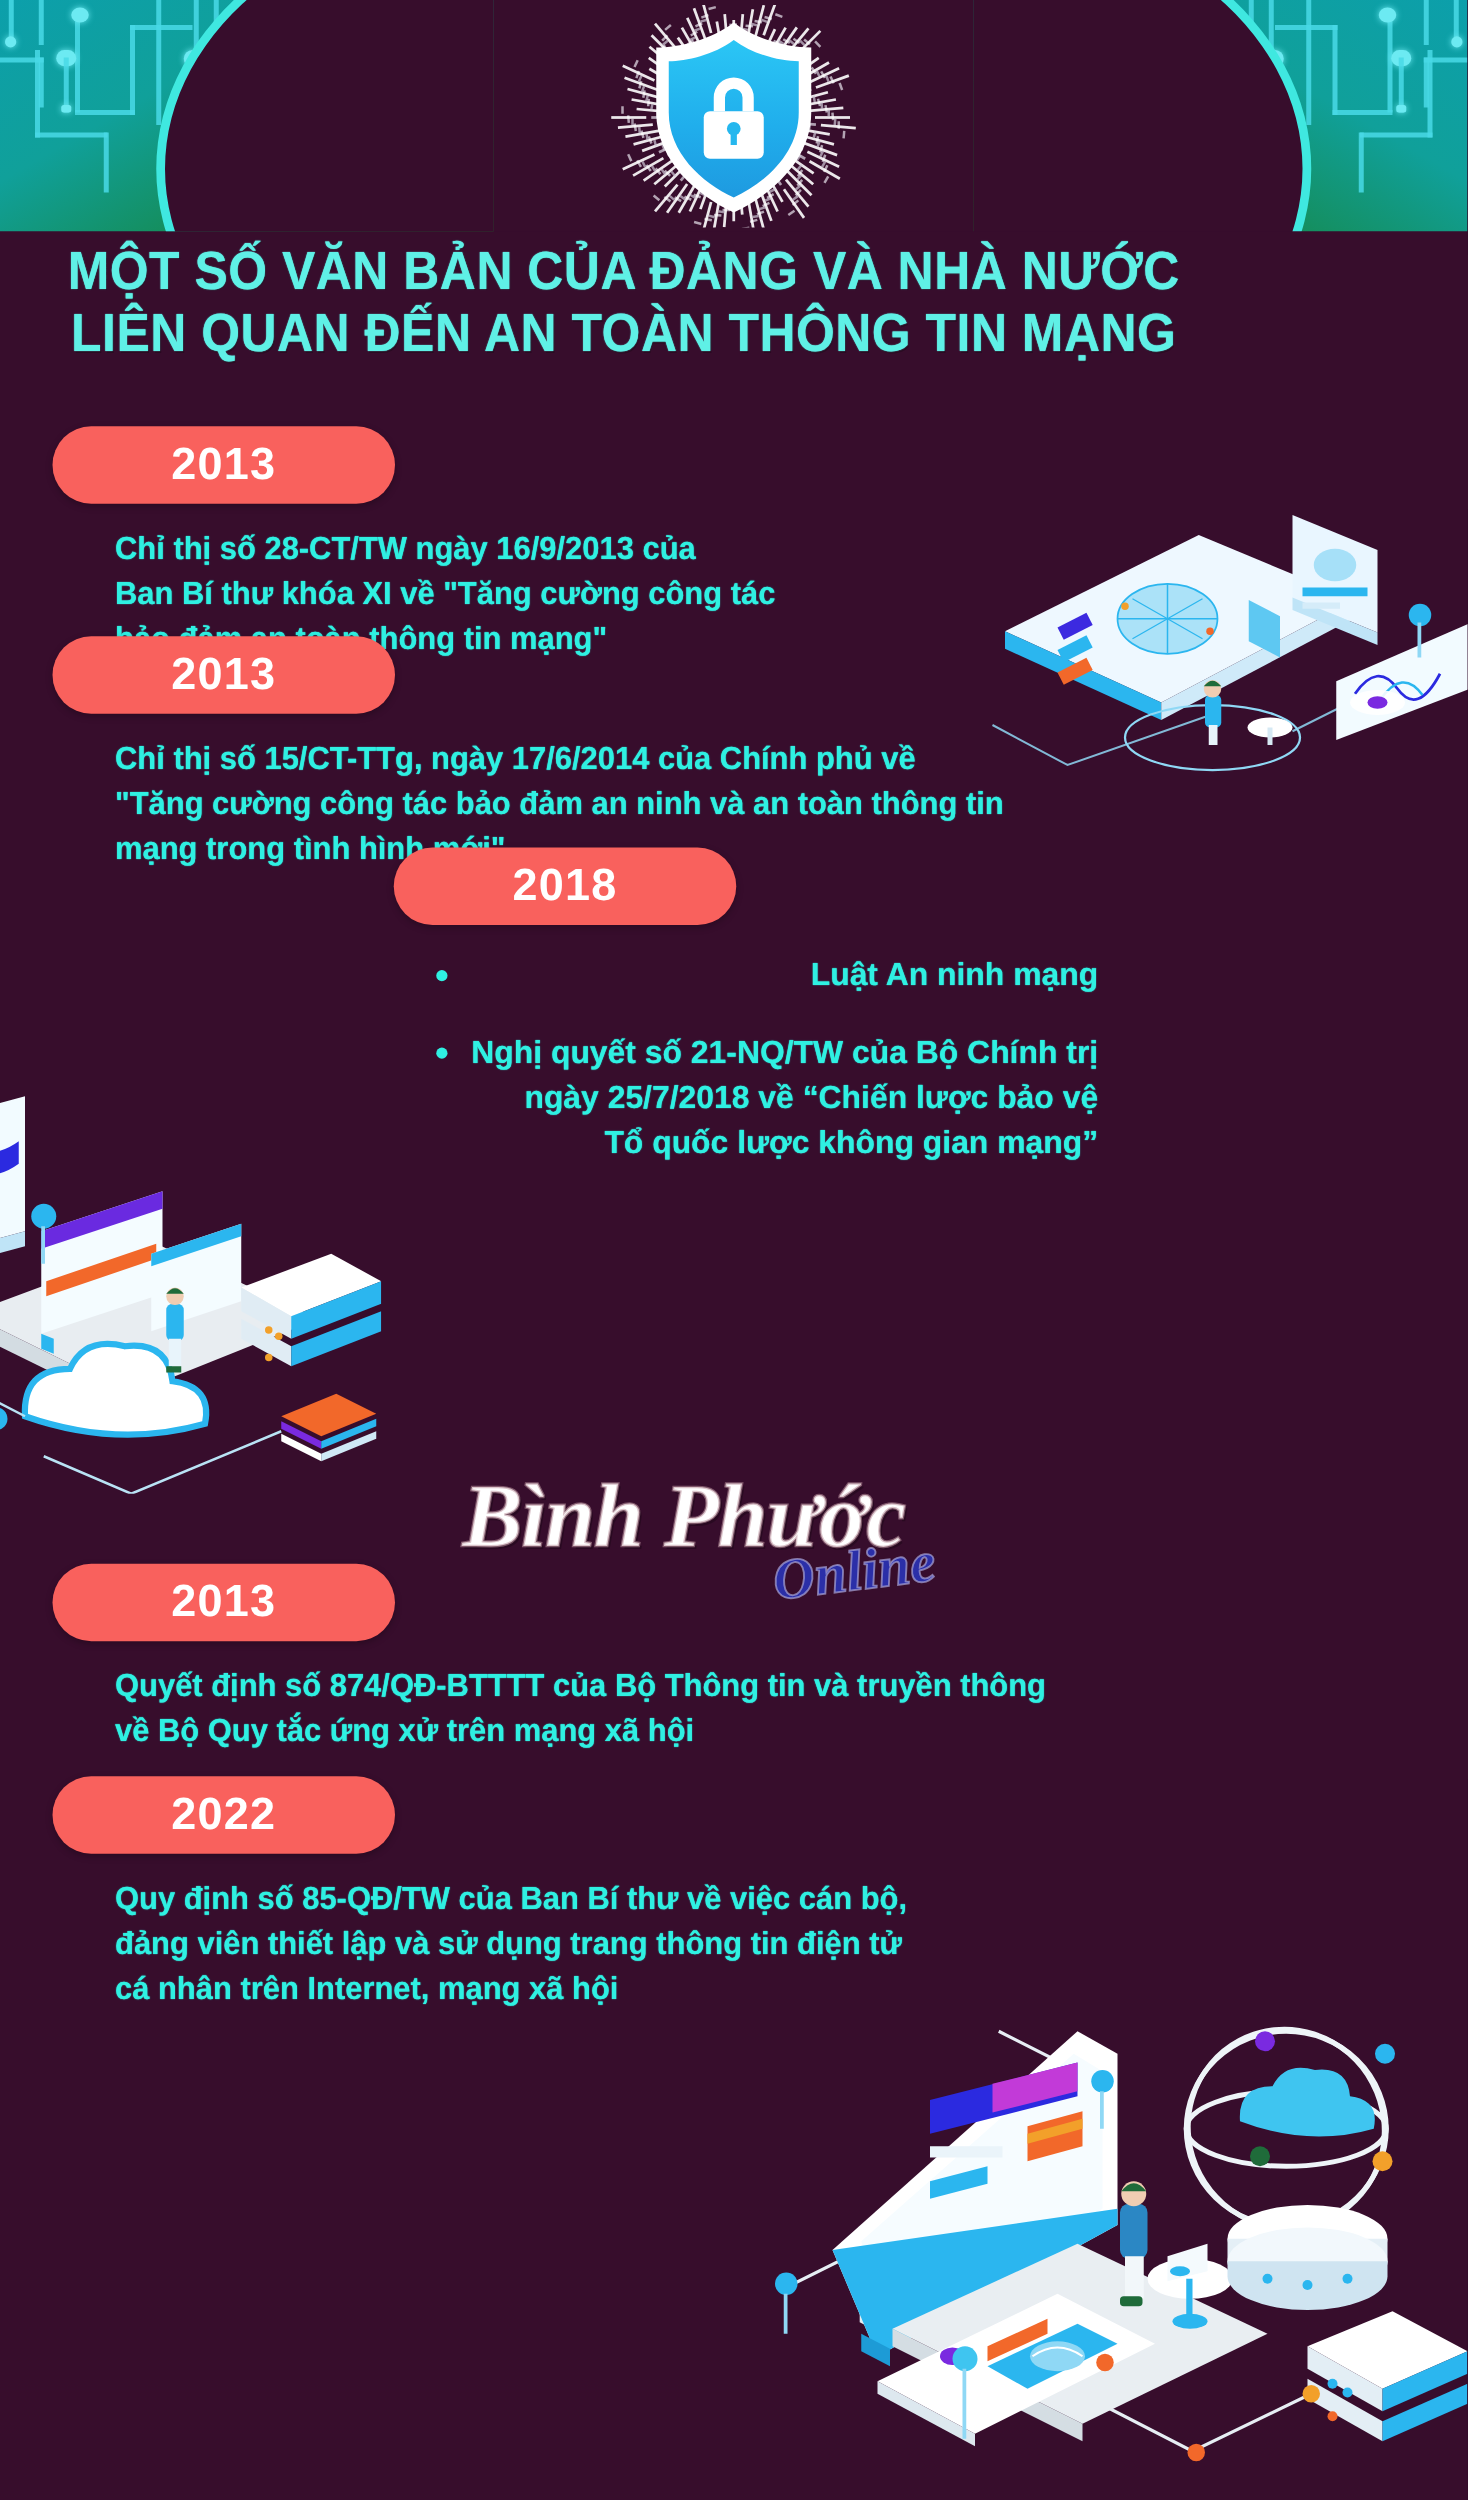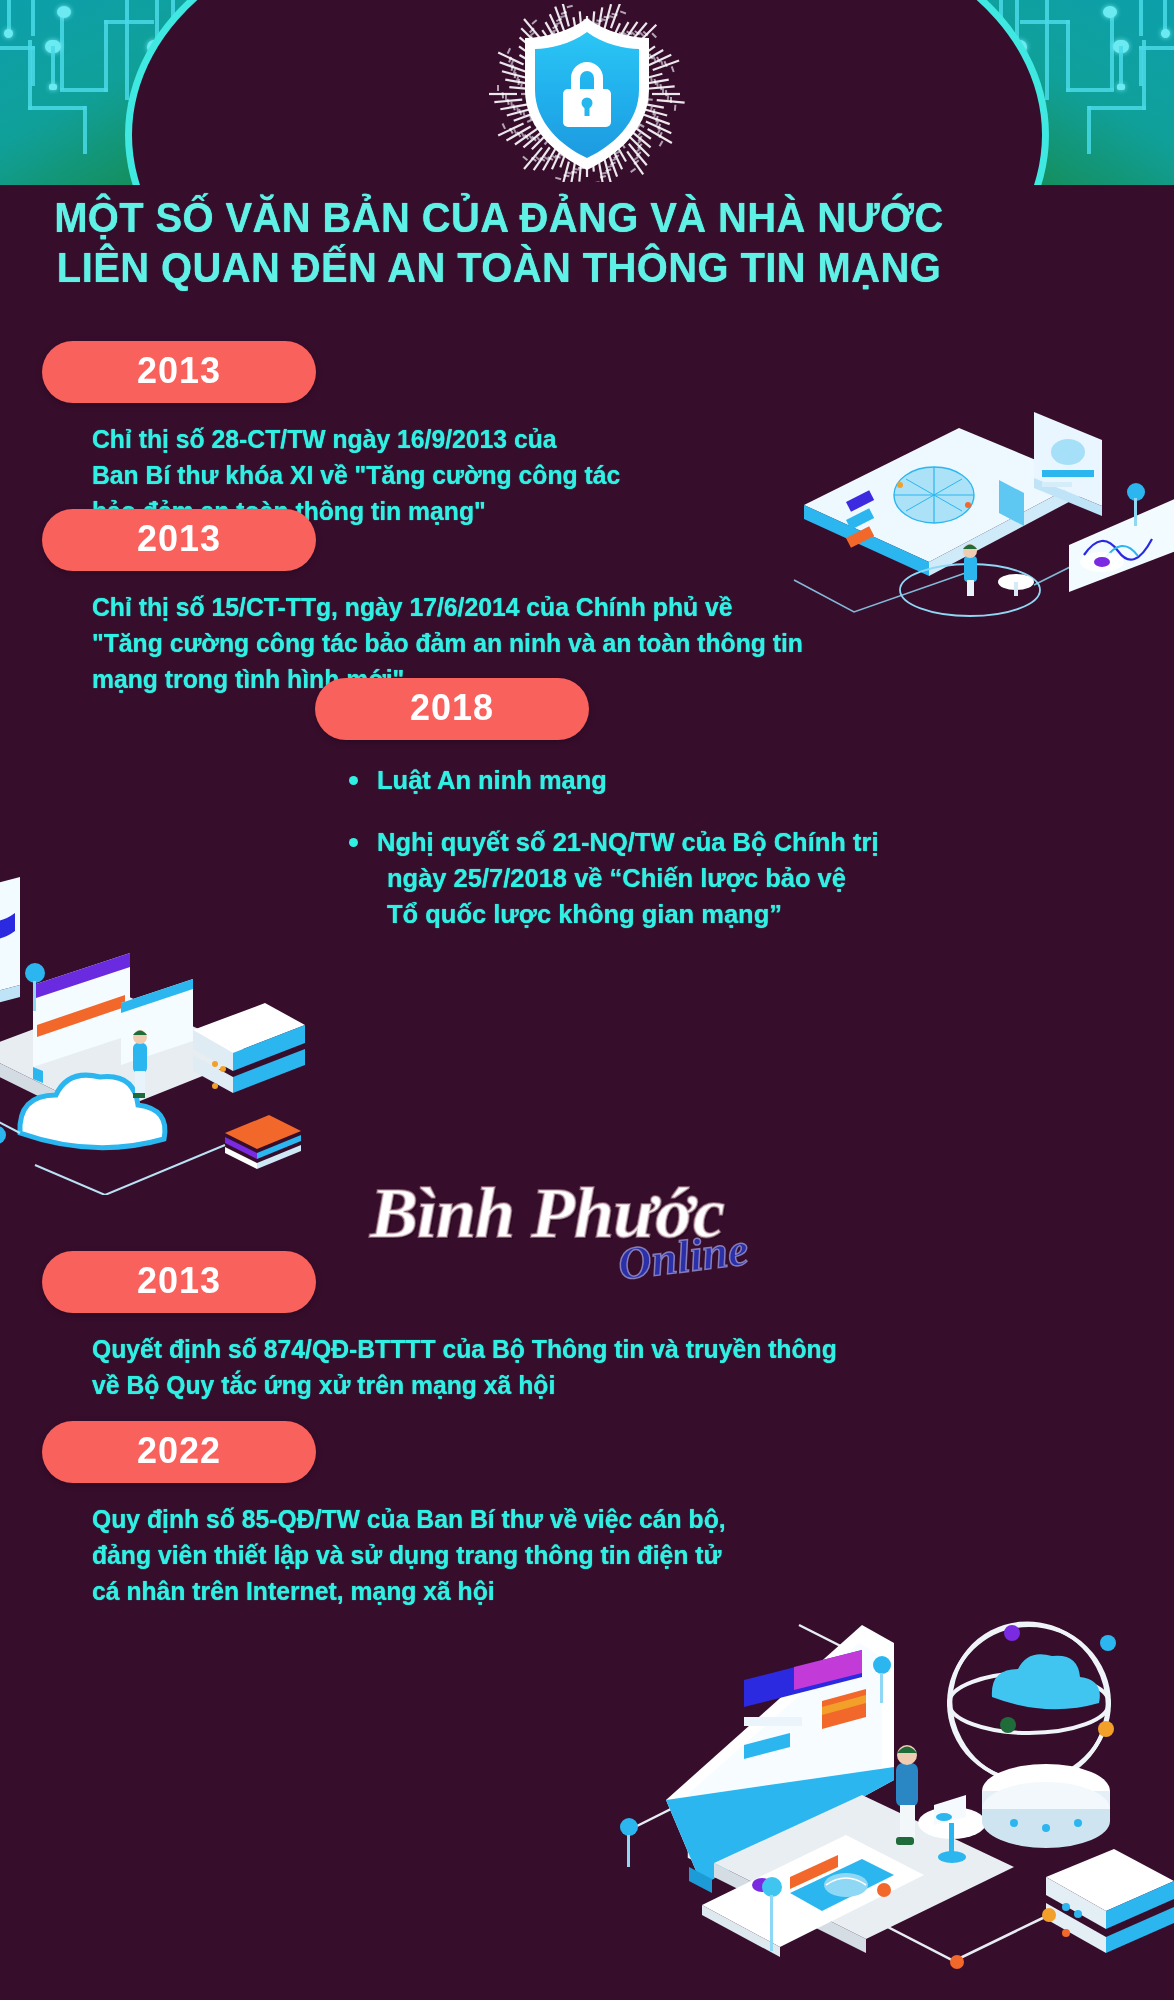--- a/index.html
+++ b/index.html
@@ -97,21 +97,21 @@
     font-weight:700;
     font-size:25.5px;
     line-height:36px;
     text-shadow:0 0 1px #2ff0e2;
   }
   ul.bullets li .dot {
     position:absolute; left:2px; top:14px;
     width:9px; height:9px; border-radius:50%;
     background:#2ff0e2;
   }
-  ul.bullets li .ln { display:block; white-space:pre; }
+  ul.bullets li .ln { display:block; white-space:pre;text-align:right; }
   ul.bullets li .ln.ind { padding-left:10px; }
 
   
   #watermark {
     position:absolute; left:370px; top:1172px; z-index:9;
     width:420px; height:130px; pointer-events:none;
   }
   #watermark .wm-main {
     position:absolute; left:0; top:0;
     font-family:"Liberation Serif", serif;

